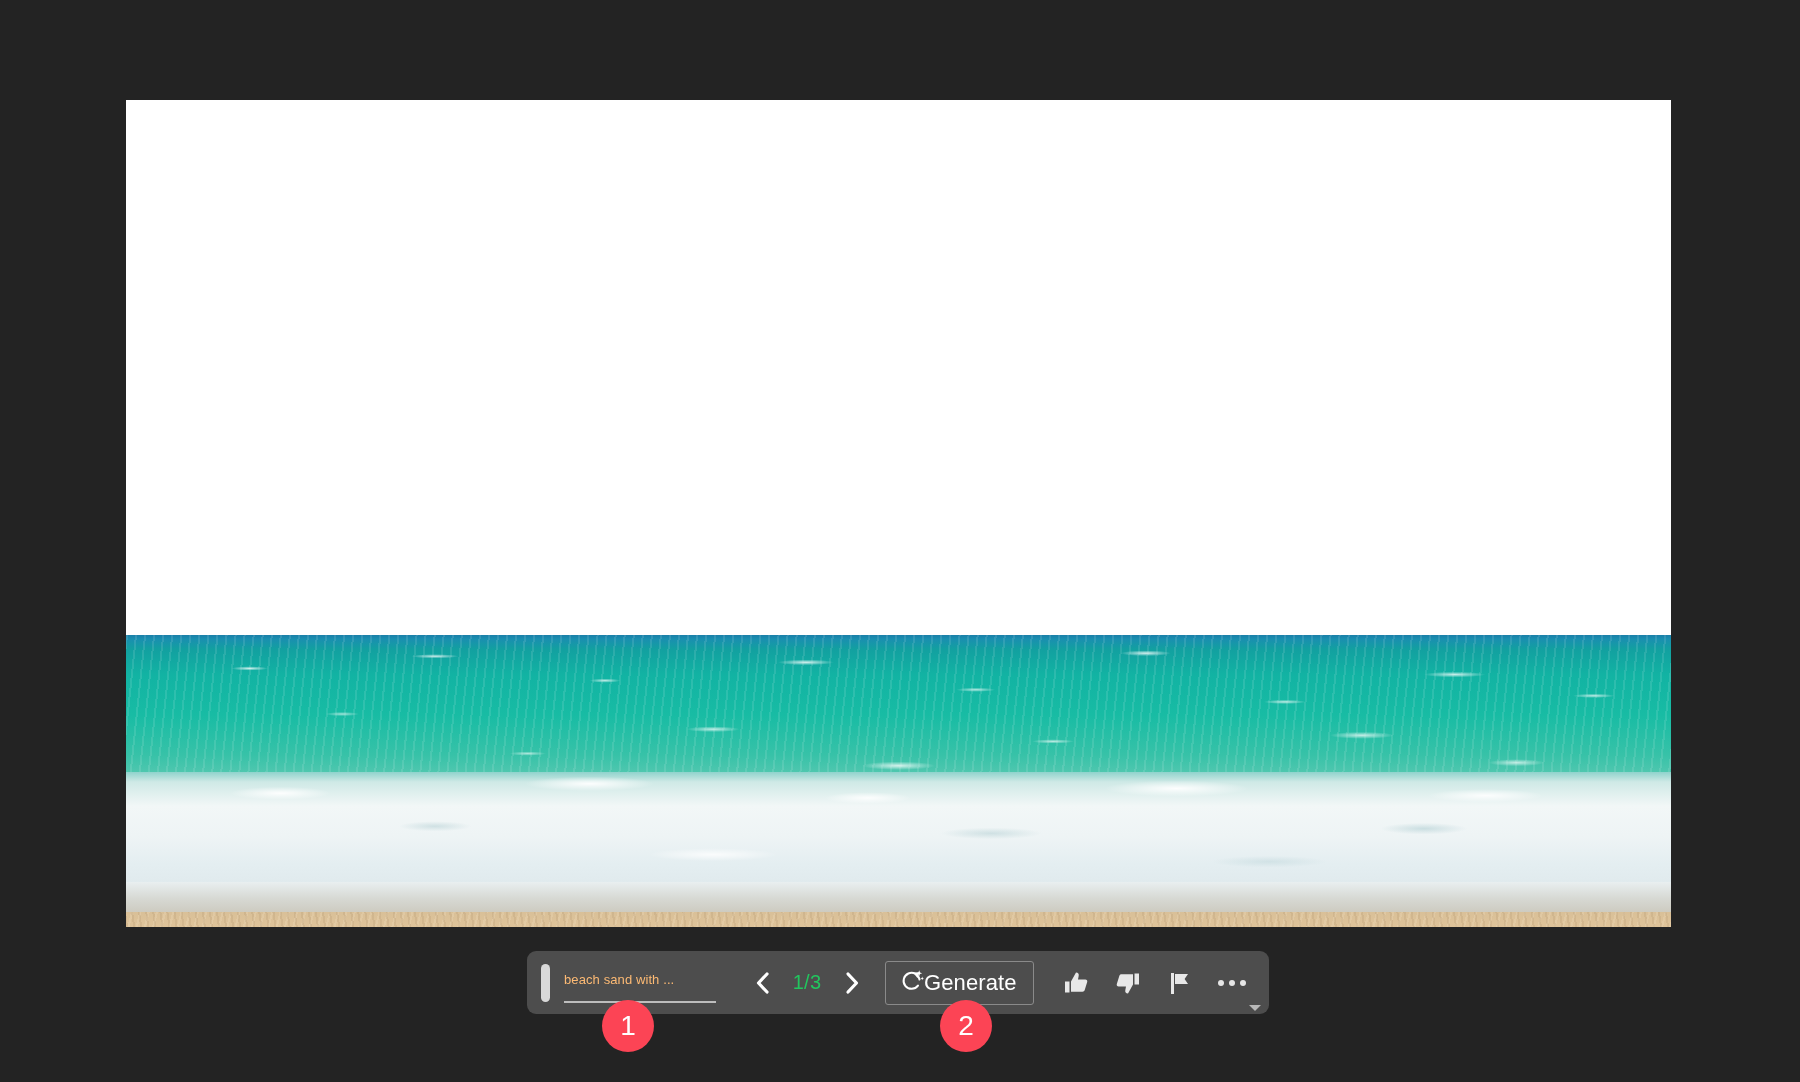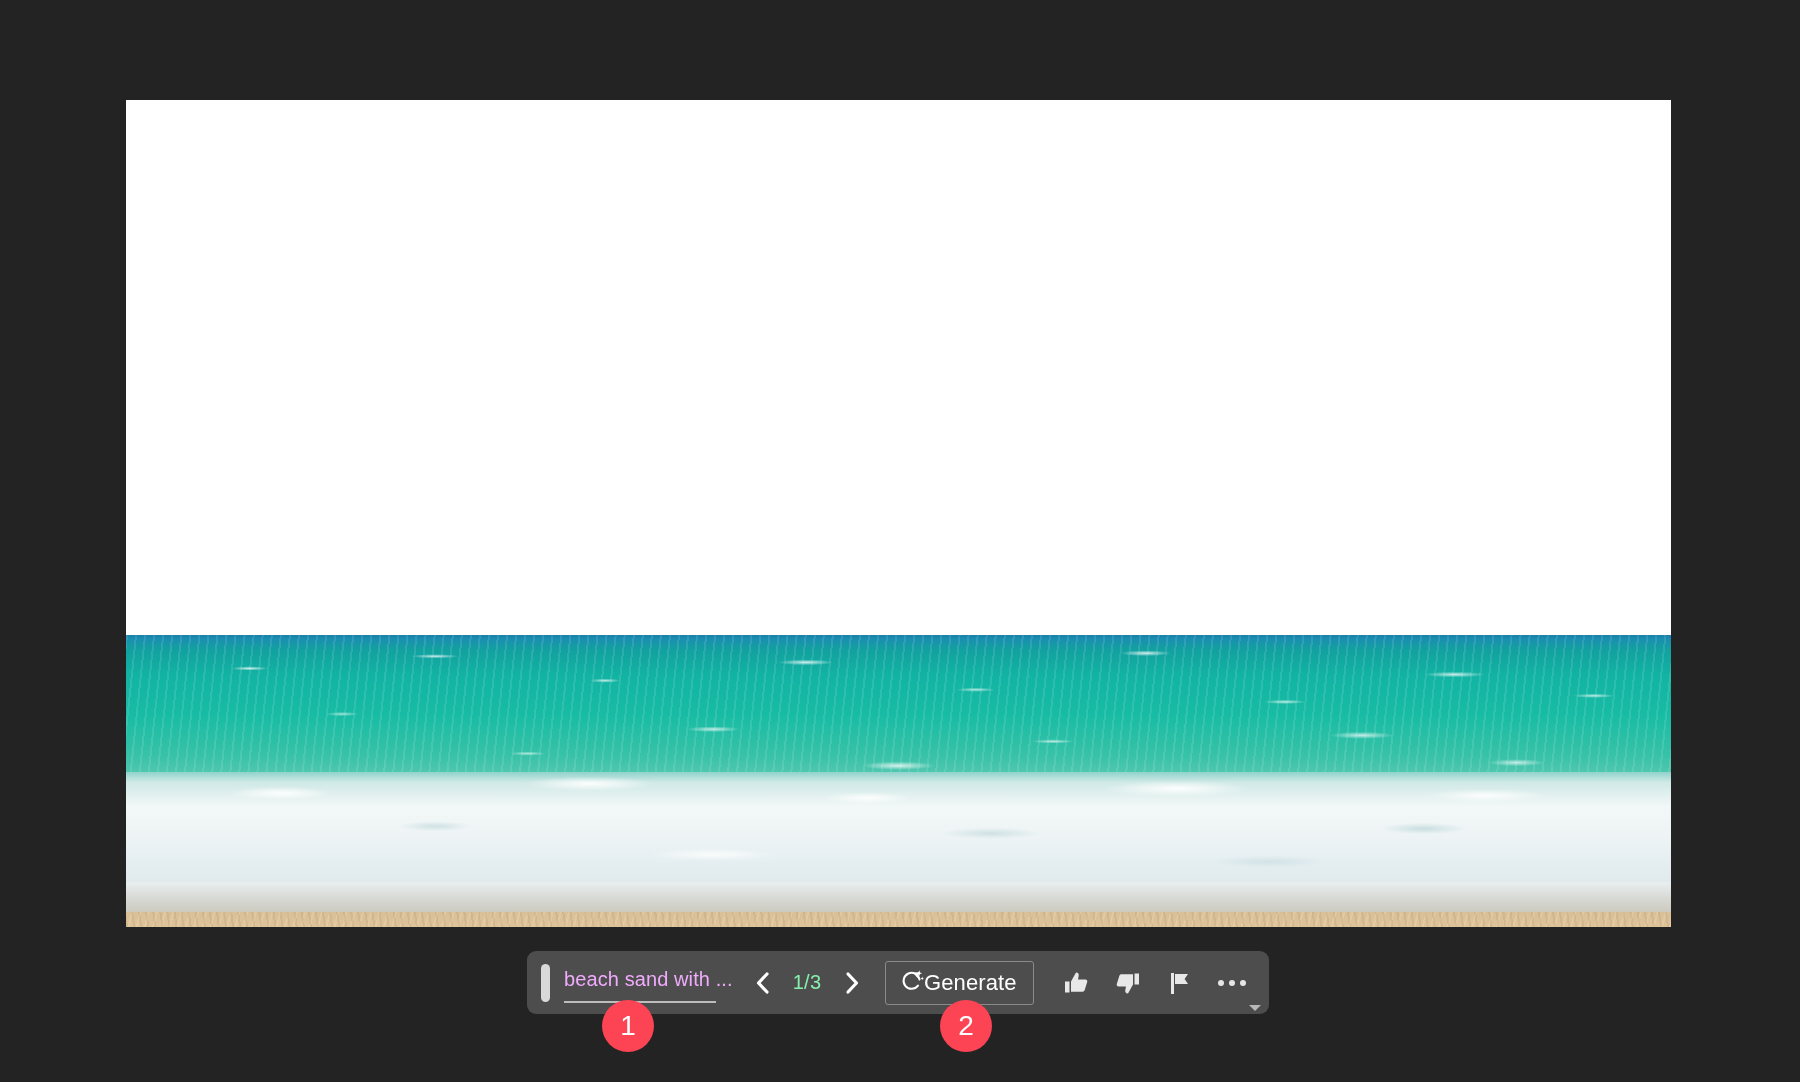--- a/index.html
+++ b/index.html
@@ -195,22 +195,22 @@
   }
   .prompt-textwrap {
     position: relative;
     margin-left: 14px;
     flex: 1;
     height: 100%;
     display: flex;
     align-items: center;
   }
   .prompt-text {
-    color: #f0abfc;
-    font-size: 20px;
+    color: #fdba74;
+    font-size: 13px;
     letter-spacing: .1px;
     white-space: nowrap;
     overflow: hidden;
     position: relative;
     top: -3px;
   }
   .prompt-underline {
     position: absolute;
     left: 0;
     bottom: 11px;
@@ -230,21 +230,21 @@
   .nav-btn {
     width: 38px;
     height: 42px;
     display: flex;
     align-items: center;
     justify-content: center;
     cursor: pointer;
   }
   .nav-btn svg { display: block; }
   .page-indicator {
-    color: #86efac;
+    color: #22c55e;
     font-size: 20px;
     min-width: 48px;
     text-align: center;
     letter-spacing: .3px;
   }
 
   
   .generate-btn {
     margin-left: 14px;
     height: 44px;

